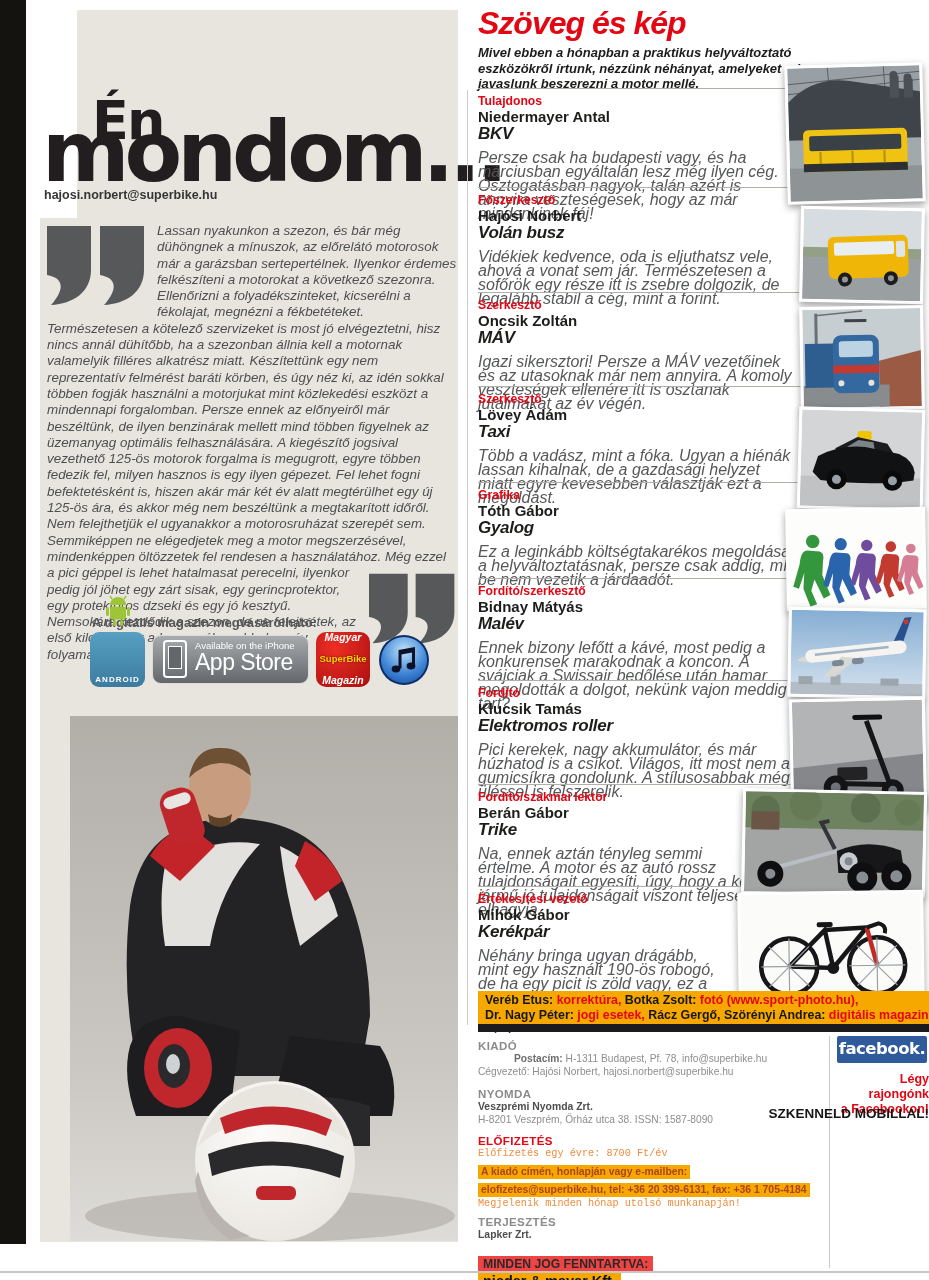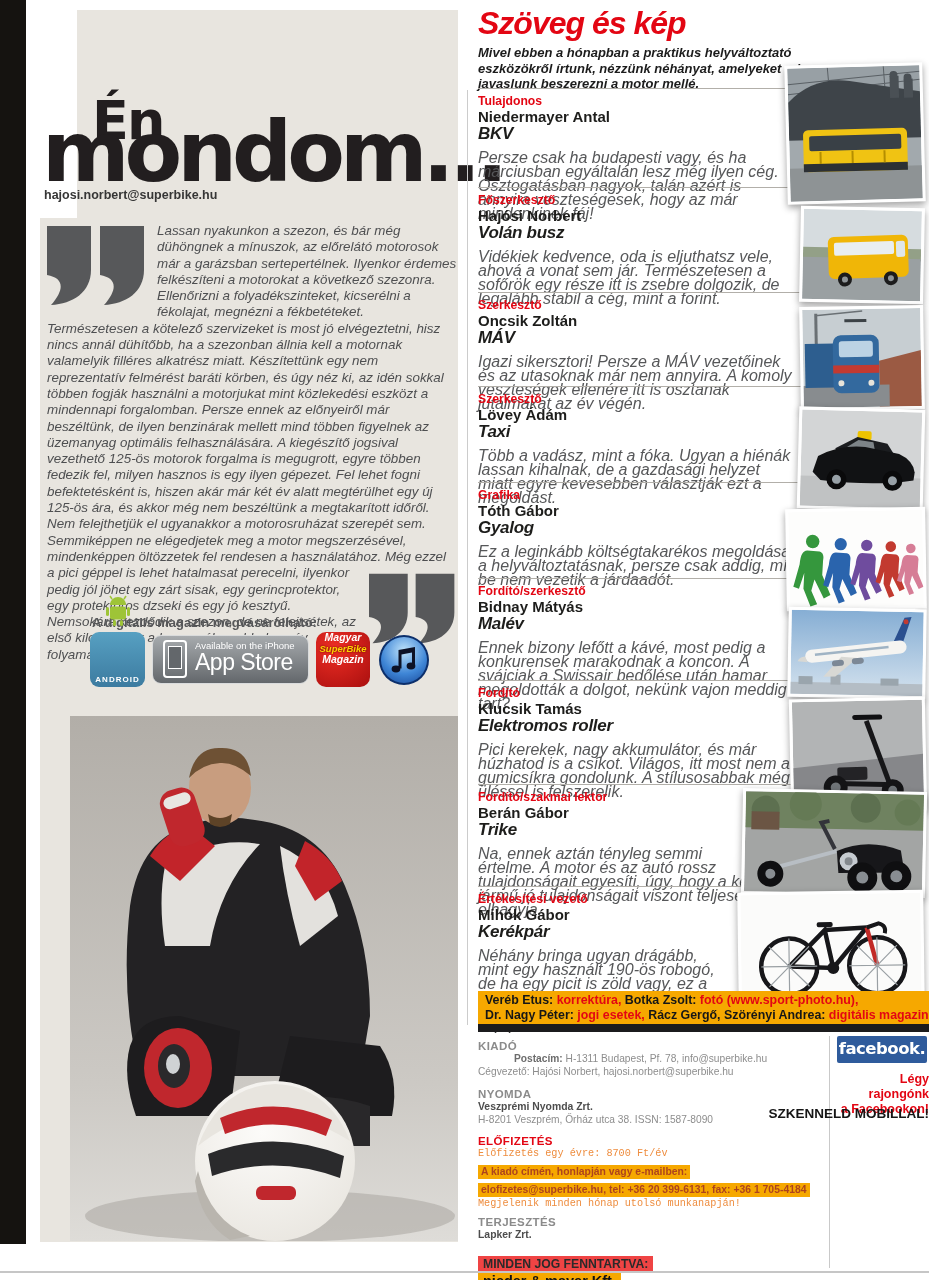--- a/index.html
+++ b/index.html
@@ -25,23 +25,23 @@
              display:flex;flex-direction:column;align-items:center;justify-content:flex-end;padding:3px;gap:48px;}
   .b-android .robot{flex:1;display:flex;align-items:center;justify-content:center;}
   .b-android .atext{color:#fff;font-size:8px;font-weight:bold;letter-spacing:1px;}
   .b-appstore{width:157px;height:49px;border-radius:9px;background:linear-gradient(#a7abae,#63676b);
               border:1.5px solid #d9dbdc;display:flex;align-items:flex-start;gap:8px;padding:4px 10px;}
   .b-appstore .phone{width:20px;height:34px;border:2px solid #fff;border-radius:4px;position:relative;}
   .b-appstore .phone:after{content:"";position:absolute;left:3px;top:4px;right:3px;bottom:7px;background:#63676b;border:1px solid #fff;}
   .b-appstore .t1{font-size:9.5px;color:#fff;}
   .b-appstore .t2{font-size:23px;color:#fff;font-weight:normal;letter-spacing:-0.5px;line-height:1;}
   .b-magyar{width:54px;height:55px;border-radius:10px;background:radial-gradient(circle at 35% 30%,#ee2e24,#a90f0f);
-            display:flex;flex-direction:column;align-items:center;justify-content:flex-start;line-height:1.12;}
+            display:flex;flex-direction:column;align-items:center;justify-content:space-between;line-height:1.12;}
   .b-magyar .m1,.b-magyar .m3{color:#fff;font-style:italic;font-weight:bold;font-size:10.5px;}
-  .b-magyar .m2{color:#ffd200;font-style:italic;font-weight:bold;font-size:9.5px;text-shadow:0 0 2px #5a0000;}
+  .b-magyar .m2{color:#ffd200;font-weight:bold;font-size:9.5px;text-shadow:0 0 2px #5a0000;}
   .b-itunes{width:53px;height:55px;display:flex;align-items:center;justify-content:center;}
   #portrait{position:absolute;left:70px;top:716px;width:388px;height:525px;}
   #portrait svg{display:block;}
   
   #colsep{position:absolute;left:467px;top:90px;width:1px;height:935px;background:#cccccc;}
   #right{position:absolute;left:478px;top:0;width:451px;height:1280px;}
   #rhead{position:absolute;left:0;top:6px;font:bold italic 32px/1.1 "Liberation Sans",sans-serif;letter-spacing:-1px;color:#e30613;}
   #rintro{position:absolute;left:0;top:45px;width:336px;font:italic 13px/15.5px "Liberation Sans",sans-serif;color:#1c1c1c;font-weight:bold;}
   .sec{position:absolute;left:0;width:334px;border-top:1px solid #b2afa9;padding-top:5px;}
   .sec .role{font-size:12.2px;font-weight:bold;color:#e30613;}

